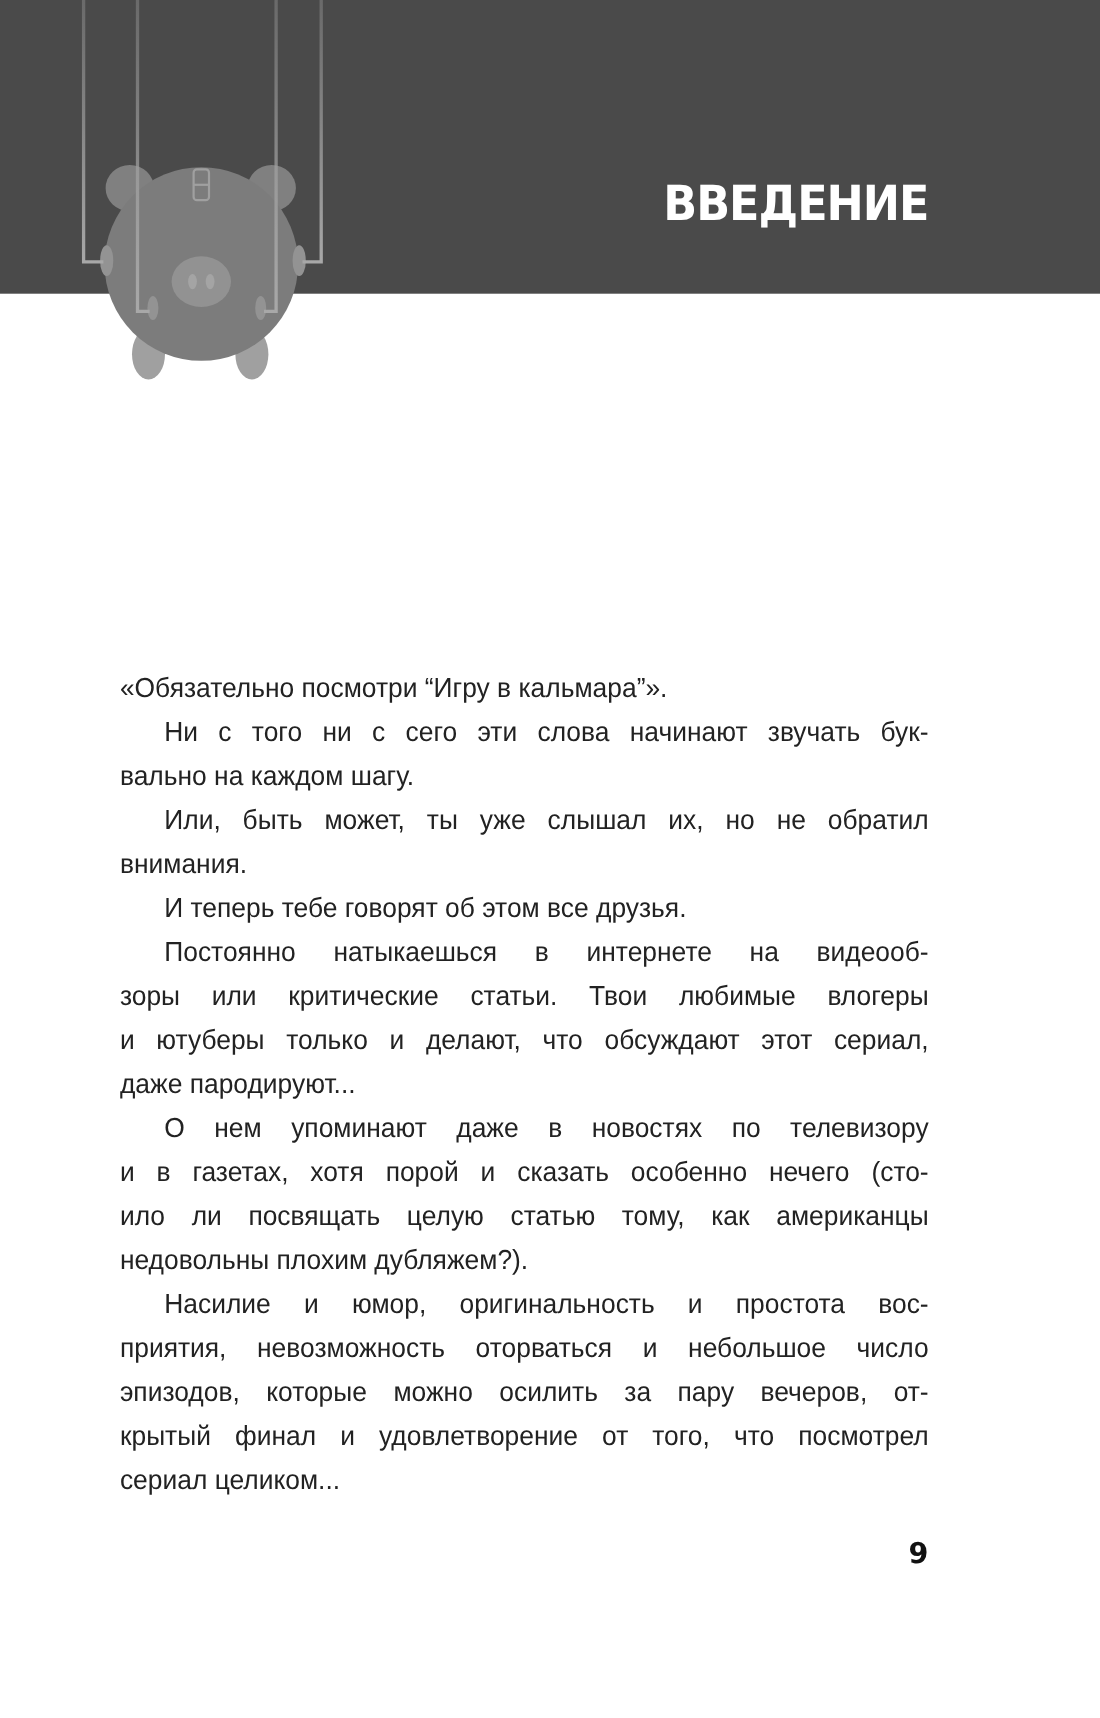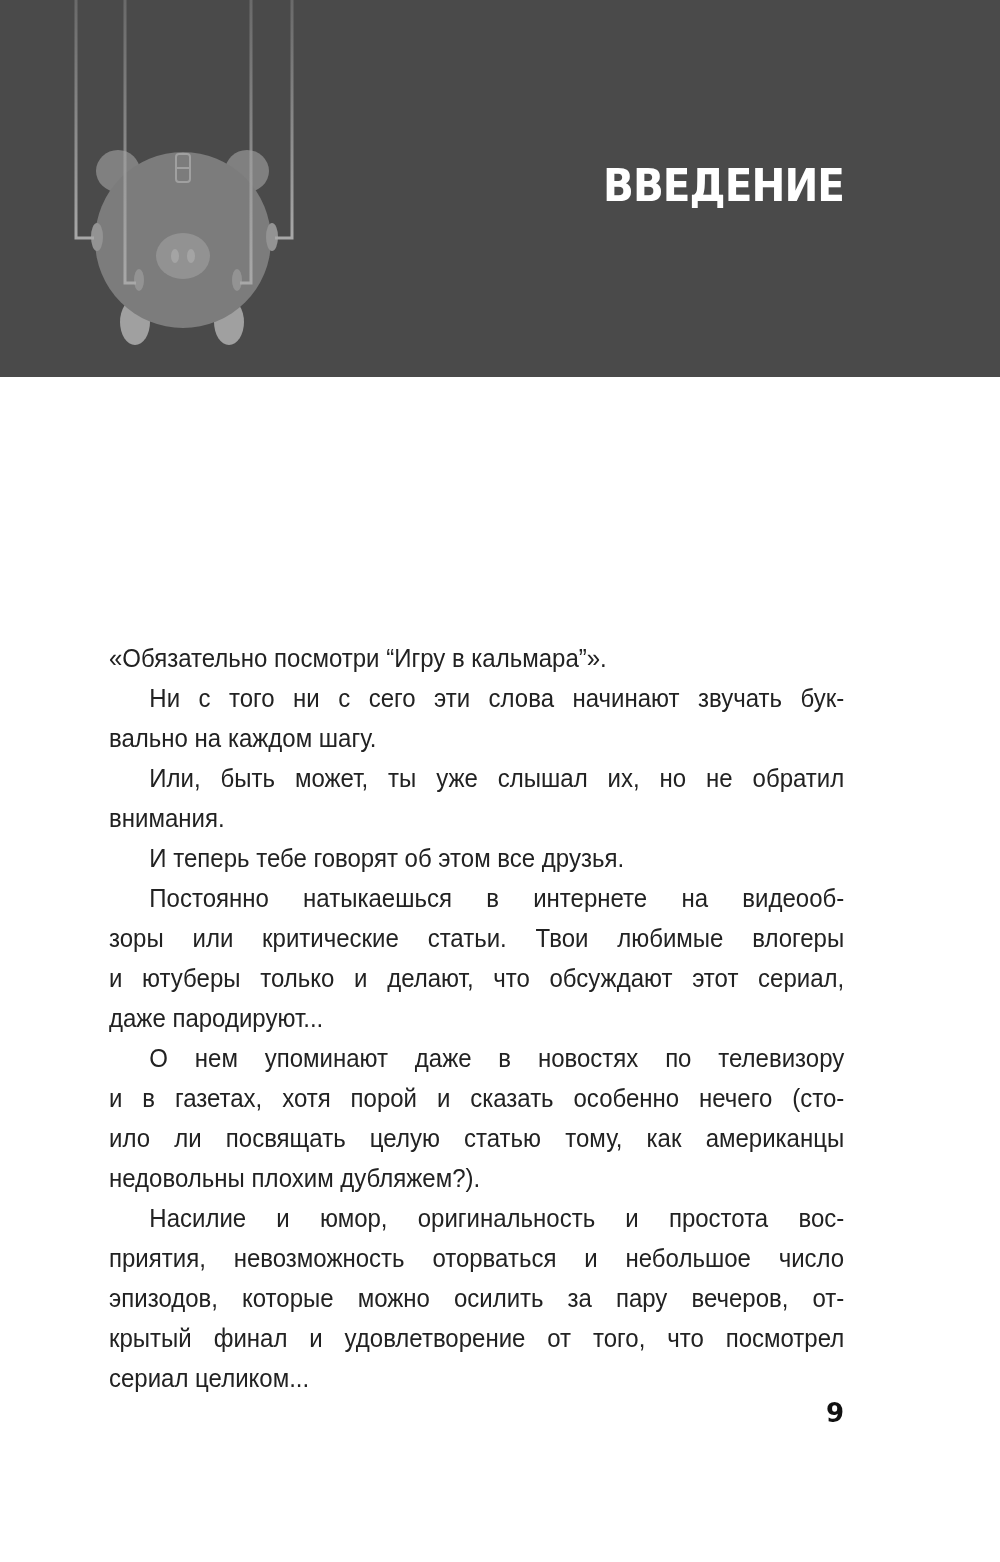--- a/index.html
+++ b/index.html
@@ -1,31 +1,31 @@
 <!DOCTYPE html>
 <html><head>
 <meta charset="utf-8">
 <style>
   html, body { margin:0; padding:0; background:#ffffff; }
   body { width:1000px; height:1562px; position:relative; overflow:hidden; }
   .header-band {
-    position:absolute; left:0; top:0; width:1000px; height:377px;
+    position:absolute; left:0; top:0; width:1000px; height:267px;
     background:#4a4a4a;
   }
   .pig-illustration { position:absolute; left:0; top:0; width:350px; height:377px; }
   .chapter-title {
     position:absolute; right:156px; top:160px;
     font-family:"DejaVu Sans", sans-serif; font-weight:bold;
     font-size:44px; color:#ffffff; letter-spacing:-1px;
     transform:scaleX(0.92); transform-origin:right center;
   }
   .body-text {
     position:absolute; left:109px; top:606px; width:735px;
     font-family:"Liberation Sans", sans-serif;
-    font-size:25px; color:#222222;margin-top:32px;
+    font-size:25px; color:#222222;
   }
   .line {
     height:40px; line-height:40px; white-space:nowrap;
     text-align:justify; text-align-last:justify;
     transform:scaleX(0.96); transform-origin:left center; width:104.2%;
   }
   .line.last { text-align-last:left; }
   .line.indent { padding-left:42px; box-sizing:border-box; }
   .page-number {
     position:absolute; right:156px; top:1398px;

